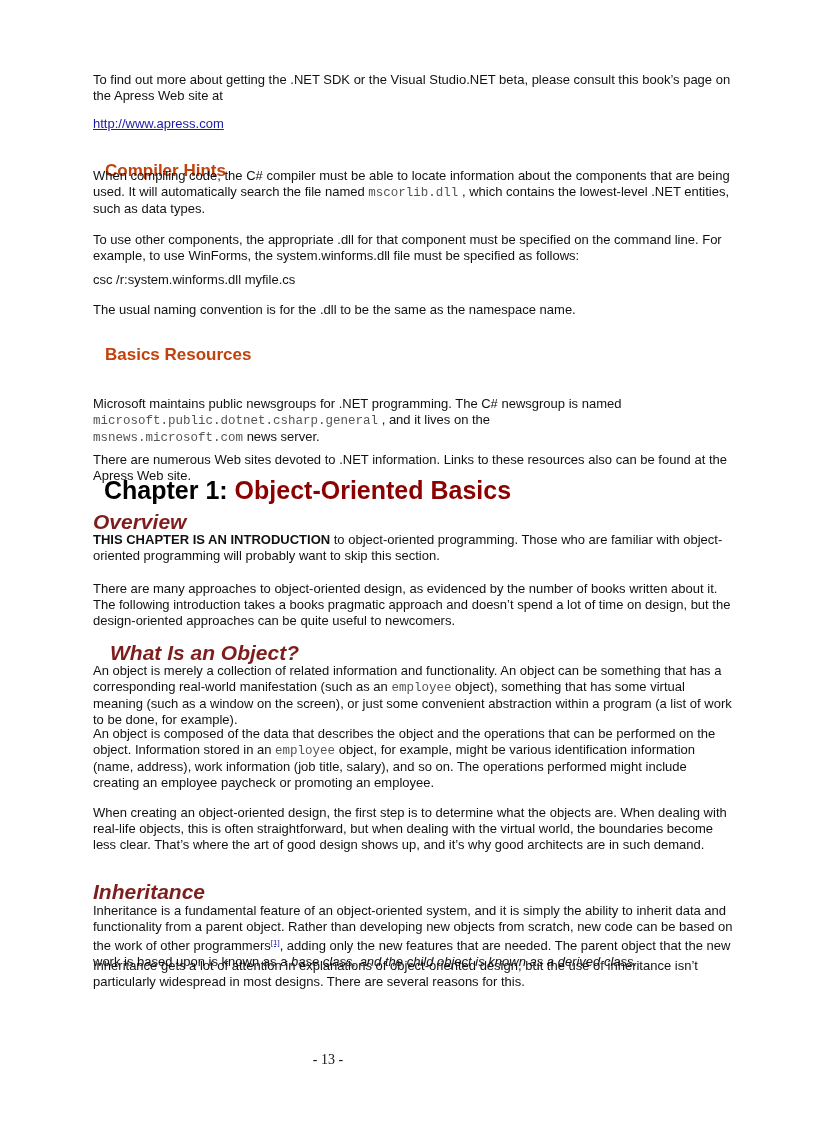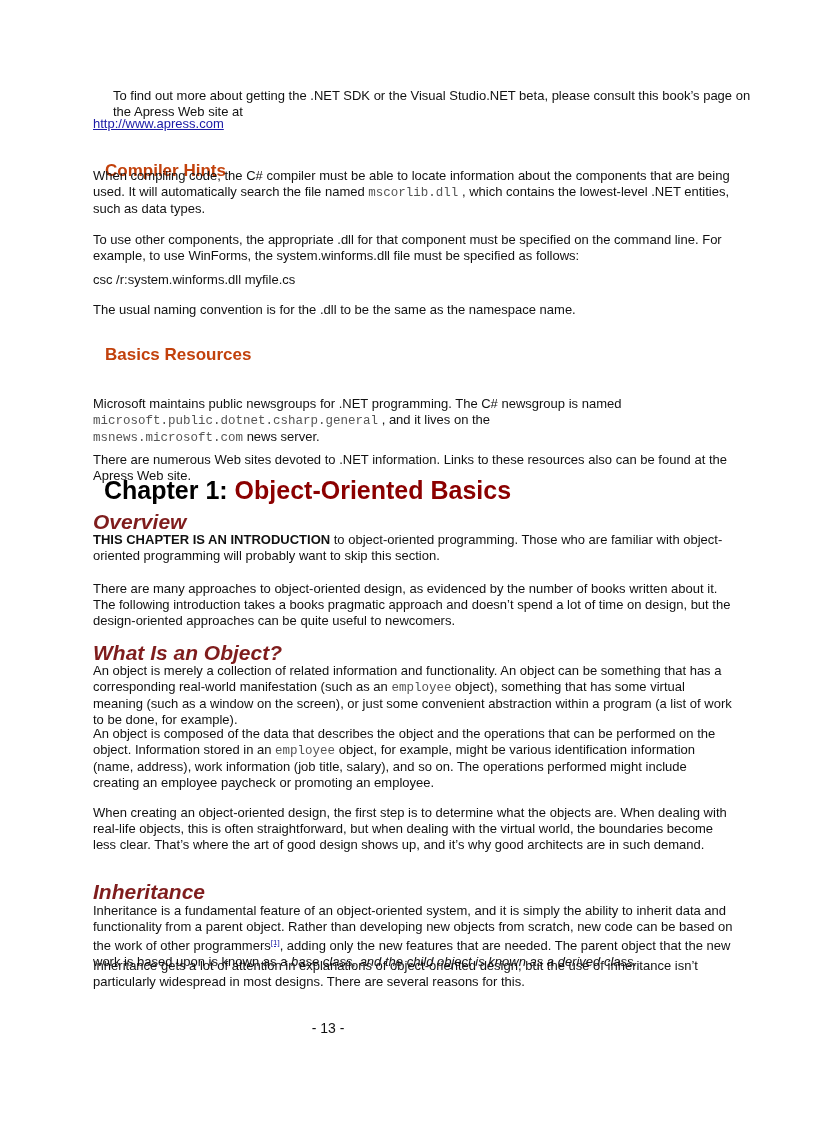--- a/index.html
+++ b/index.html
@@ -7,48 +7,48 @@
          font-family: "Liberation Sans", sans-serif; color: #111; }
   .page { position: absolute; left: 93px; top: 0; width: 640px; }
   .abs { position: absolute; left: 0; width: 640px; }
   p { margin: 0; font-size: 13px; line-height: 16px; }
   .link { color: #1a1aa6; text-decoration: underline; font-size: 13px; }
   .h-red { color: #c2410c; font-weight: bold; font-size: 17px; line-height: 20px; margin: 12px; }
   .h-blue { color: #7f1d1d; font-weight: bold; font-style: italic; font-size: 21px; line-height: 20px; margin: 0; }
   .chapter { font-weight: bold; font-size: 25px; line-height: 30px; margin: 11px; color: #000; }
   .chapter .red { color: #8b0000; }
   .mono { font-family: "Liberation Mono", monospace; color: #555; font-size: 12.5px; }
-  .footer { position: absolute; top: 1020px; left: 0; width: 656px; text-align: center;
-            font-family: Liberation Sans, sans-serif; font-size: 14px; }
+  .footer { position: absolute; top: 1052px; left: 0; width: 656px; text-align: center;
+            font-family: Liberation Serif, serif; font-size: 14px; }
 </style>
 </head>
 <body>
 
 <div class="page">
 
-  <p class="abs" style="top:88px;margin-left:20px;">To find out more about getting the .NET SDK or the Visual Studio.NET beta, please consult this book’s page on the Apress Web site at</p>
+  <p class="abs" style="top:72px;">To find out more about getting the .NET SDK or the Visual Studio.NET beta, please consult this book’s page on the Apress Web site at</p>
   <div class="abs" style="top:114px;"><a class="link">http://www.apress.com</a></div>
 
   <h2 class="abs h-red" style="top:149px;">Compiler Hints</h2>
   <p class="abs" style="top:168px;"><span>When compiling code, the C# compiler must be able to locate information about the components that are being used. It will automatically search the file named </span><span class="mono">mscorlib.dll</span><span> , which contains the lowest-level .NET entities, such as data types.</span></p>
   <p class="abs" style="top:232px;">To use other components, the appropriate .dll for that component must be specified on the command line. For example, to use WinForms, the system.winforms.dll file must be specified as follows:</p>
   <p class="abs" style="top:272px;">csc /r:system.winforms.dll myfile.cs</p>
   <p class="abs" style="top:302px;">The usual naming convention is for the .dll to be the same as the namespace name.</p>
 
   <h2 class="abs h-red" style="top:333px;">Basics Resources</h2>
   <p class="abs" style="top:352px;margin-top:44px;"><span>Microsoft maintains public newsgroups for .NET programming. The C# newsgroup is named</span><br><span class="mono">microsoft.public.dotnet.csharp.general</span><span> , and it lives on the</span><br><span class="mono">msnews.microsoft.com</span><span> news server.</span></p>
   <p class="abs" style="top:424px;margin-top:28px;">There are numerous Web sites devoted to .NET information. Links to these resources also can be found at the Apress Web site.</p>
 
   <h1 class="abs chapter" style="top:464px;"><span>Chapter 1: </span><span class="red">Object-Oriented Basics</span></h1>
 
   <h3 class="abs h-blue" style="top:512px;">Overview</h3>
   <p class="abs" style="top:532px;"><b>THIS CHAPTER IS AN INTRODUCTION</b><span> to object-oriented programming. Those who are familiar with object-oriented programming will probably want to skip this section.</span></p>
   <p class="abs" style="top:581px;">There are many approaches to object-oriented design, as evidenced by the number of books written about it. The following introduction takes a books pragmatic approach and doesn’t spend a lot of time on design, but the design-oriented approaches can be quite useful to newcomers.</p>
 
-  <h3 class="abs h-blue" style="top:643px;">What Is an Object?</h3>
+  <h3 class="abs h-blue" style="top:643px;margin-left:17px;">What Is an Object?</h3>
   <p class="abs" style="top:663px;"><span>An object is merely a collection of related information and functionality. An object can be something that has a corresponding real-world manifestation (such as an </span><span class="mono">employee</span><span> object), something that has some virtual meaning (such as a window on the screen), or just some convenient abstraction within a program (a list of work to be done, for example).</span></p>
   <p class="abs" style="top:726px;"><span>An object is composed of the data that describes the object and the operations that can be performed on the object. Information stored in an </span><span class="mono">employee</span><span> object, for example, might be various identification information (name, address), work information (job title, salary), and so on. The operations performed might include creating an employee paycheck or promoting an employee.</span></p>
   <p class="abs" style="top:805px;">When creating an object-oriented design, the first step is to determine what the objects are. When dealing with real-life objects, this is often straightforward, but when dealing with the virtual world, the boundaries become less clear. That’s where the art of good design shows up, and it’s why good architects are in such demand.</p>
 
   <h3 class="abs h-blue" style="top:882px;">Inheritance</h3>
   <p class="abs" style="top:903px;"><span>Inheritance is a fundamental feature of an object-oriented system, and it is simply the ability to inherit data and functionality from a parent object. Rather than developing new objects from scratch, new code can be based on the work of other programmers</span><sup style="font-size:8px;"><a class="link" style="font-size:8px;">[1]</a></sup><span>, adding only the new features that are needed. The parent object that the new work is based upon is known as a </span><i>base class, and the child object is known as a derived class.</i></p>
   <p class="abs" style="top:958px;">Inheritance gets a lot of attention in explanations of object-oriented design, but the use of inheritance isn’t particularly widespread in most designs. There are several reasons for this.</p>
 </div>
 
 <div class="footer">- 13 -</div>

